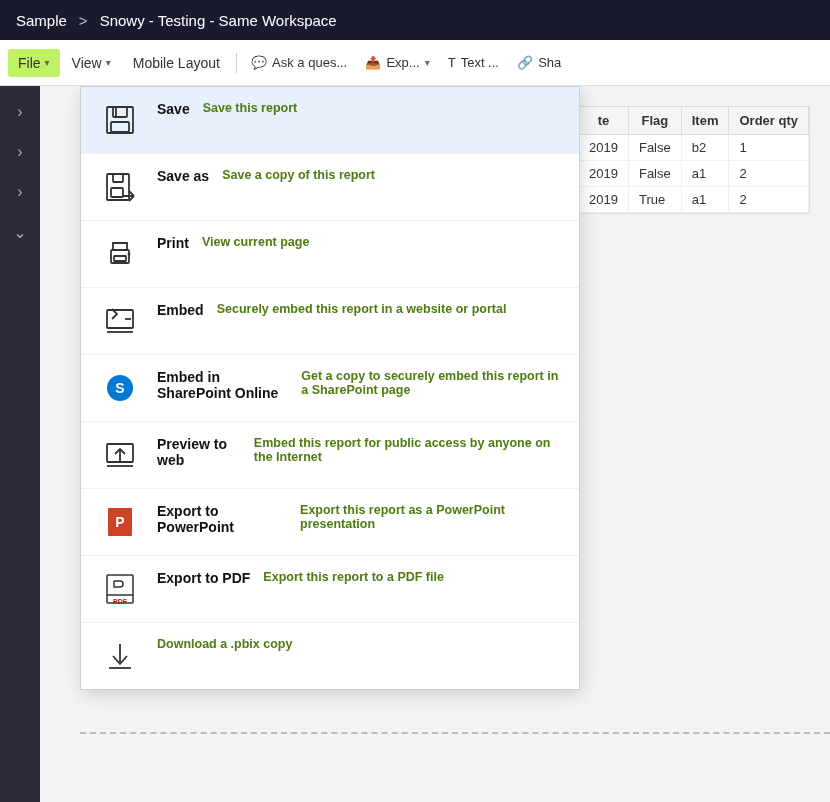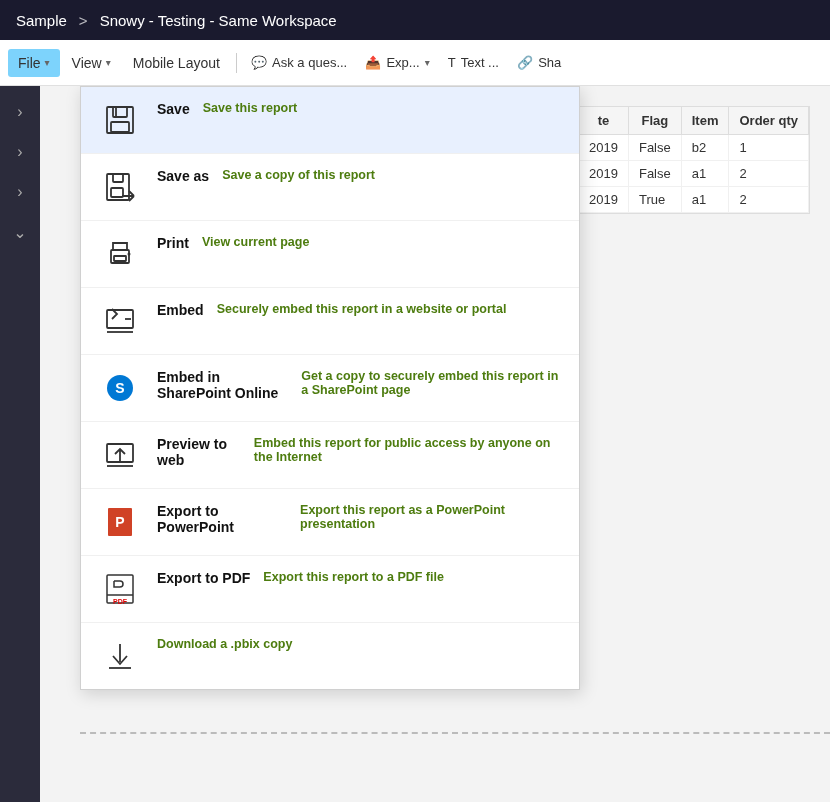--- a/index.html
+++ b/index.html
@@ -47,21 +47,21 @@
       padding: 6px 10px;
       cursor: pointer;
       border-radius: 3px;
       display: flex;
       align-items: center;
       gap: 4px;
       font-size: 14px;
       color: #333;
       white-space: nowrap;
     }
-    .menu-item.active { background: #7dd3fc; }
+    .menu-item.active { background: #bef264; }
     .chevron {
       font-size: 10px;
       color: #666;
     }
     .menu-separator {
       width: 1px;
       height: 20px;
       background: #ccc;
       margin: 0 4px;
     }

